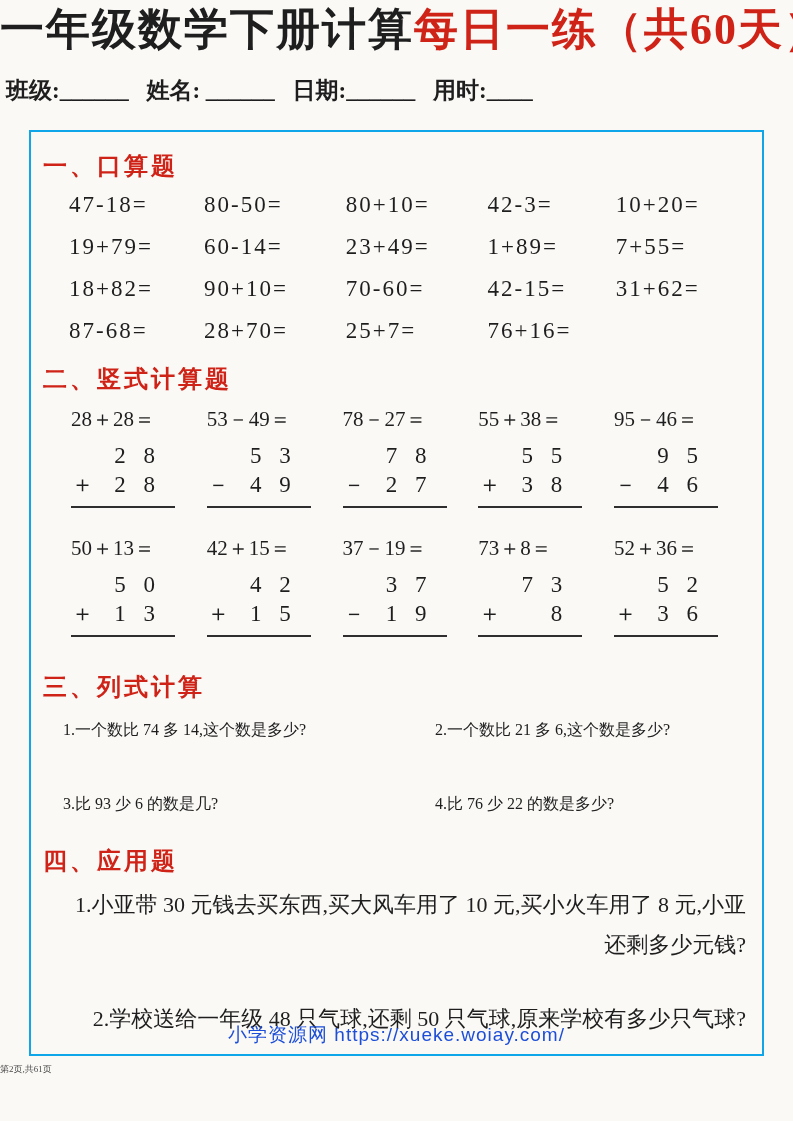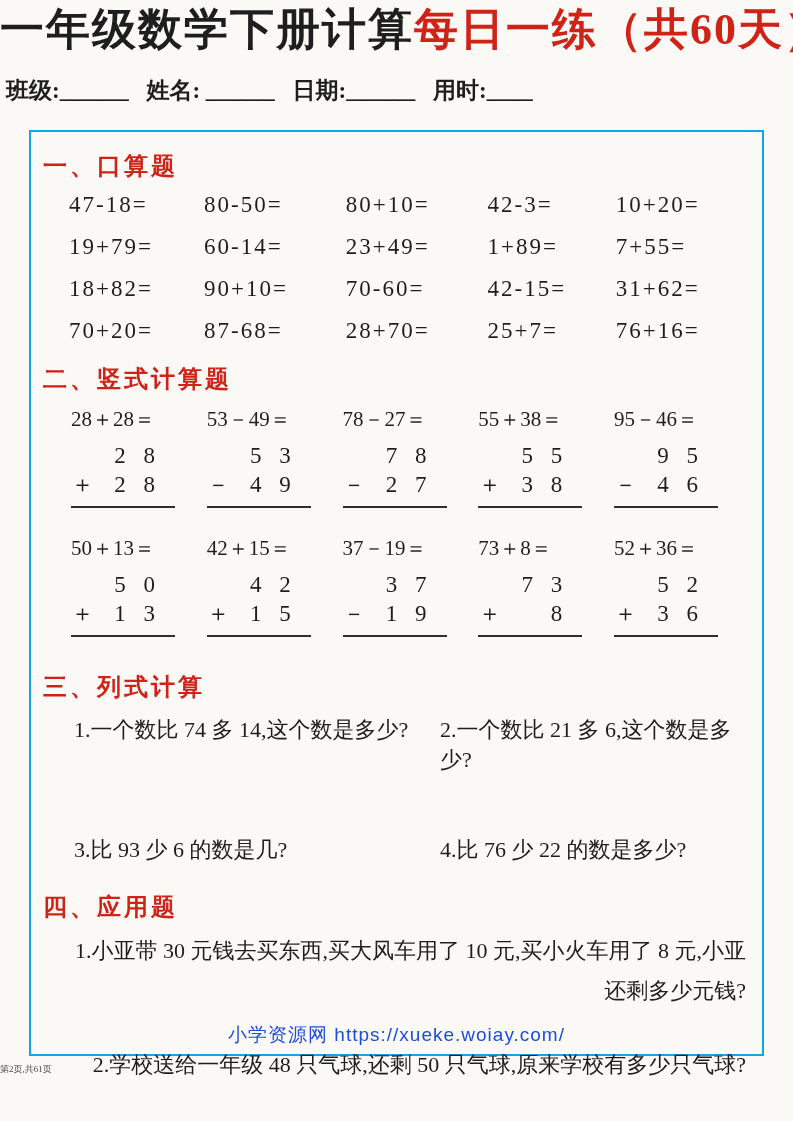--- a/index.html
+++ b/index.html
@@ -82,23 +82,23 @@
     padding:3px 14px 8px 0;
     font-size:23px;
     line-height:26px;
   }
   .vp-op{letter-spacing:0;}
   .vp-num{letter-spacing:6px;}
   
   .eq-grid{
     display:grid;
     grid-template-columns:54% 46%;
-    margin:12px 10px 0 43px;
-    row-gap:60px;
-    font-size:22px;
+    margin:12px 10px 0 32px;
+    row-gap:44px;
+    font-size:16px;
     line-height:30px;
   }
   .sec3-heading{margin-top:34px;}
   
   .sec4-heading{margin-top:26px;}
   .word-list{margin:8px 16px 0 44px;text-align:right;}
   .word-item{
     font-size:22px;
     line-height:40px;
     padding-left:24px;
@@ -147,21 +147,20 @@
     <span>19+79=</span>
     <span>60-14=</span>
     <span>23+49=</span>
     <span>1+89=</span>
     <span>7+55=</span>
     <span>18+82=</span>
     <span>90+10=</span>
     <span>70-60=</span>
     <span>42-15=</span>
     <span>31+62=</span>
-    <span>70+20=</span>
     <span>87-68=</span>
     <span>28+70=</span>
     <span>25+7=</span>
     <span>76+16=</span>
   </div>
 
   <div class="section-heading">二、竖式计算题</div>
 
   <div class="vp-row">
     <div class="vp">

